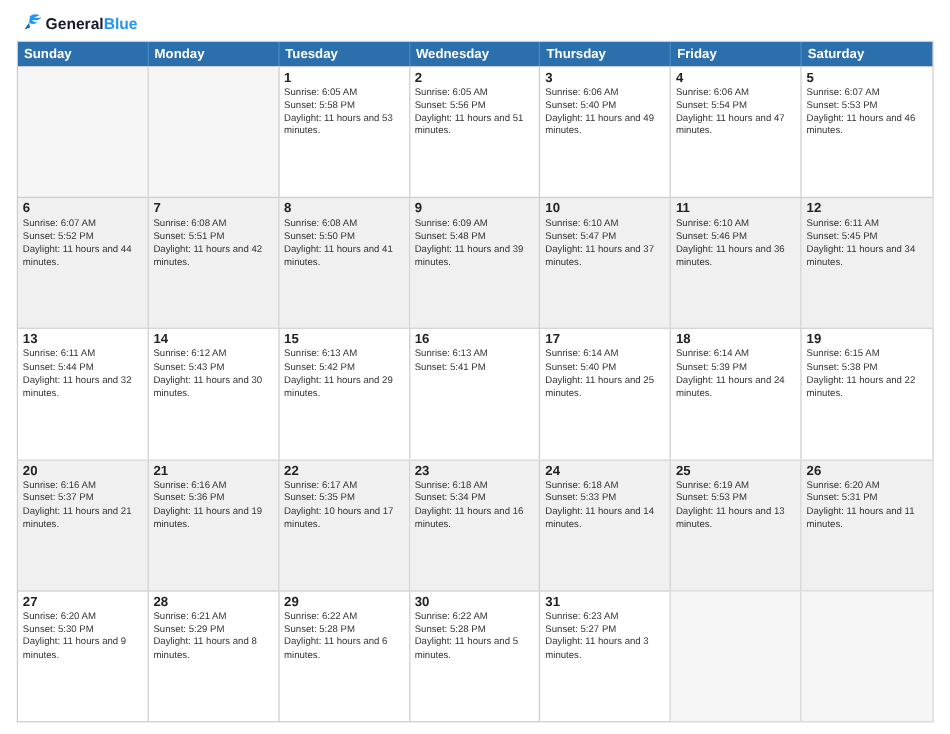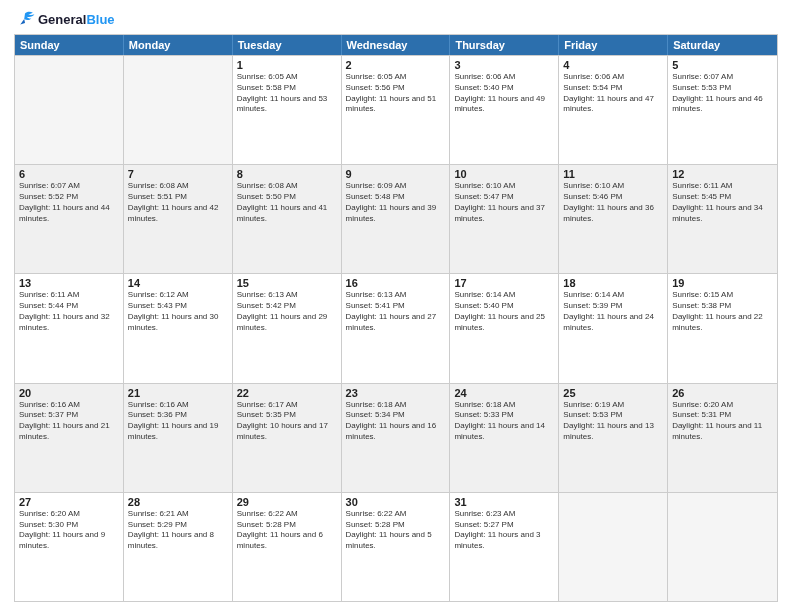--- a/index.html
+++ b/index.html
@@ -223,21 +223,20 @@
           <div class="cal-cell">
             <div class="day-number">15</div>
             <div class="cell-line">Sunrise: 6:13 AM</div>
             <div class="cell-line">Sunset: 5:42 PM</div>
             <div class="cell-line">Daylight: 11 hours and 29 minutes.</div>
           </div>
           <div class="cal-cell">
             <div class="day-number">16</div>
             <div class="cell-line">Sunrise: 6:13 AM</div>
             <div class="cell-line">Sunset: 5:41 PM</div>
-            <div class="cell-line">Daylight: 11 hours and 27 minutes.</div>
           </div>
           <div class="cal-cell">
             <div class="day-number">17</div>
             <div class="cell-line">Sunrise: 6:14 AM</div>
             <div class="cell-line">Sunset: 5:40 PM</div>
             <div class="cell-line">Daylight: 11 hours and 25 minutes.</div>
           </div>
           <div class="cal-cell">
             <div class="day-number">18</div>
             <div class="cell-line">Sunrise: 6:14 AM</div>

